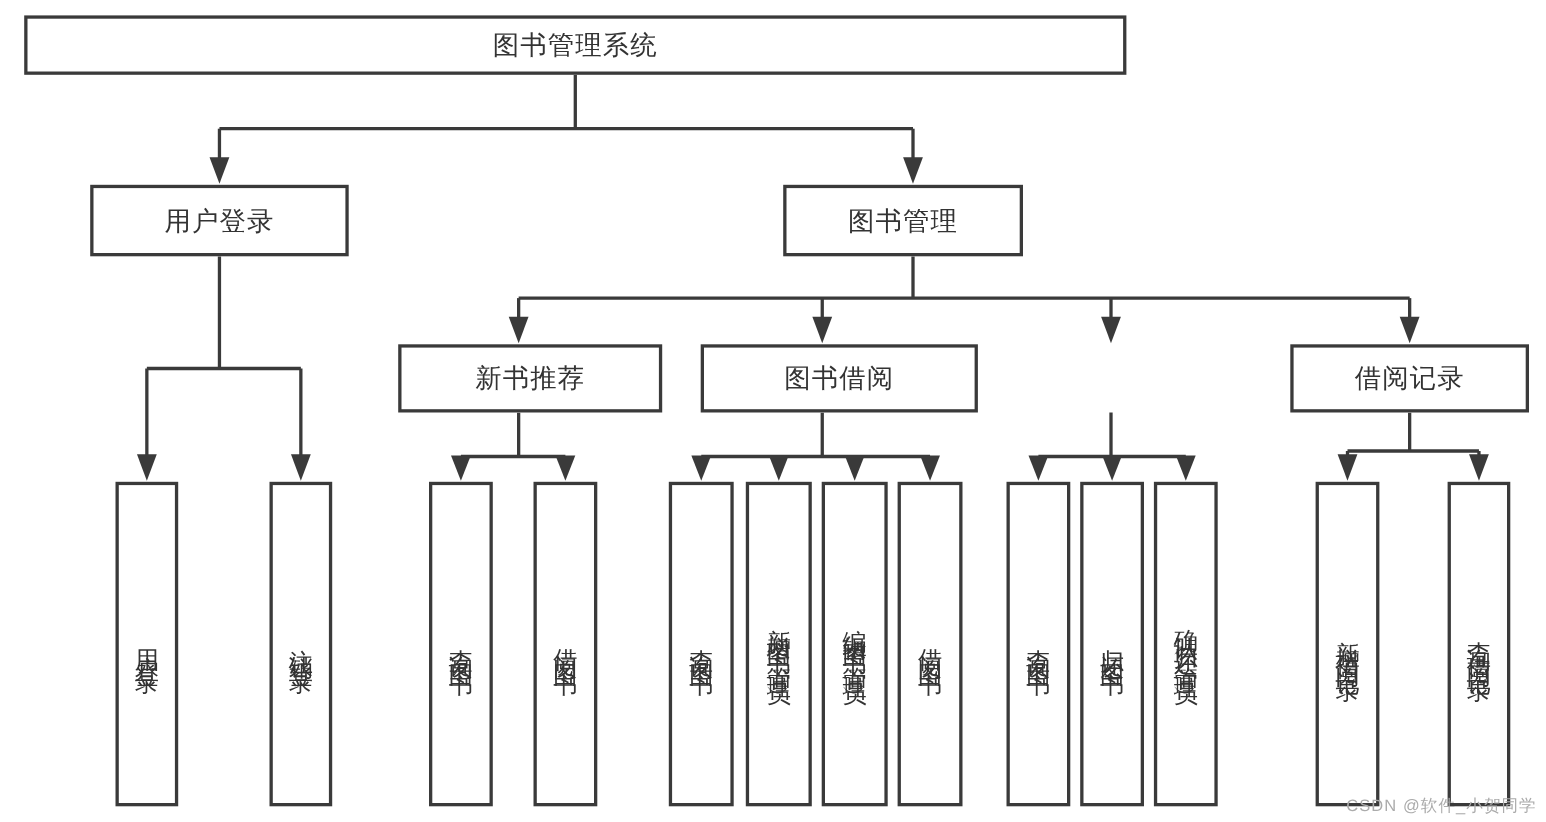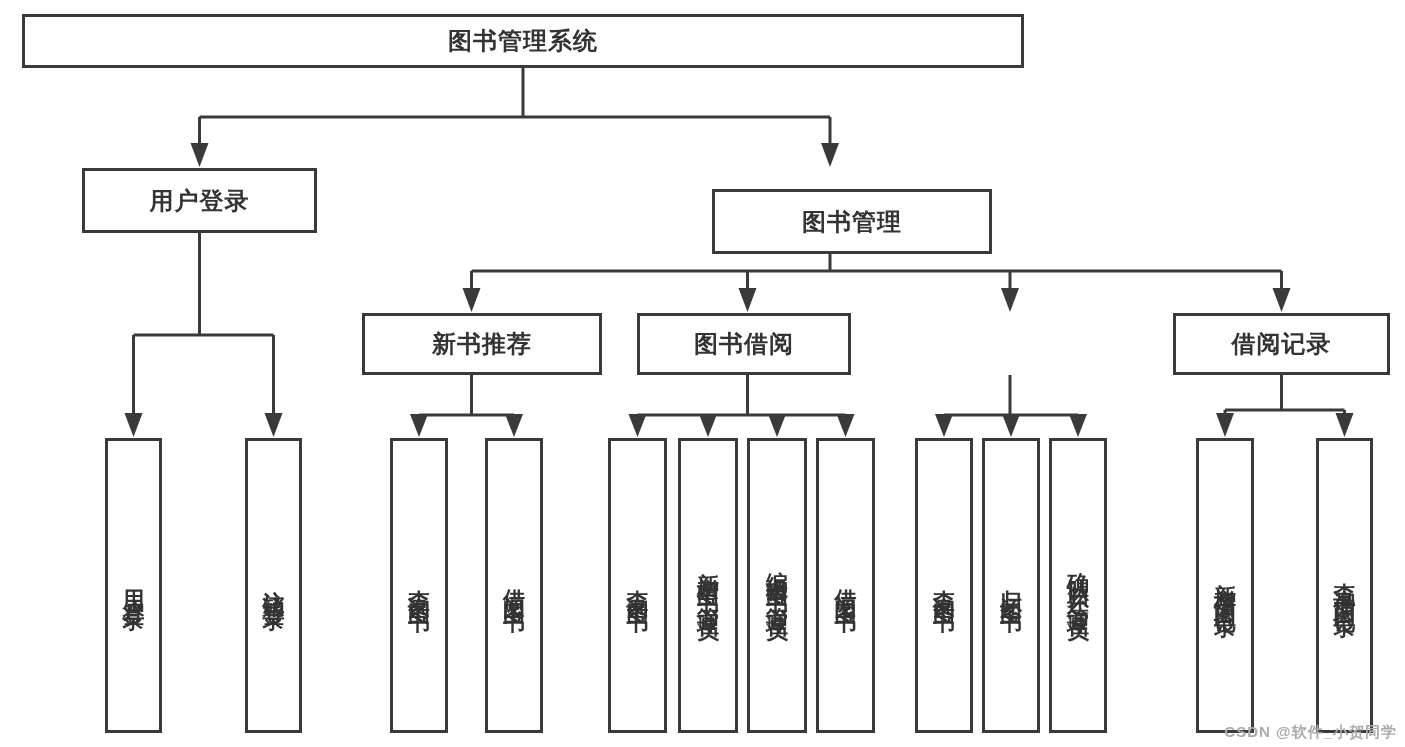--- a/index.html
+++ b/index.html
@@ -4,21 +4,20 @@
 <style>
   html, body { margin: 0; padding: 0; background: #ffffff; }
   #canvas {
     position: relative;
     width: 1405px;
     height: 747px;
     background: #ffffff;
     font-family: "Liberation Sans", "DejaVu Sans", sans-serif;
     color: #333333;
     overflow: hidden;
-    font-weight: bold;
   }
   #connectors {
     position: absolute;
     left: 0; top: 0;
     width: 1405px; height: 747px;
   }
   .box {
     position: absolute;
     box-sizing: border-box;
     border: 3px solid #3a3a3a;
@@ -138,28 +137,28 @@
     </g>
   </svg>
 
   <div class="box root-box">
     <span class="hlabel">图书管理系统</span>
   </div>
 
   <div class="box lvl2-box" style="left:82px; width:235px;">
     <span class="hlabel">用户登录</span>
   </div>
-  <div class="box lvl2-box" style="left:712px; width:280px;margin-top:21px;">
+  <div class="box lvl2-box" style="left:712px; width:218px;">
     <span class="hlabel">图书管理</span>
   </div>
 
   <div class="box lvl3-box" style="left:362px; width:240px;">
     <span class="hlabel">新书推荐</span>
   </div>
-  <div class="box lvl3-box" style="left:637px; width:214px;">
+  <div class="box lvl3-box" style="left:637px; width:252px;">
     <span class="hlabel">图书借阅</span>
   </div>
   <div class="box lvl3-box" style="left:1173px; width:217px;">
     <span class="hlabel">借阅记录</span>
   </div>
 
   <div class="box leaf-box" style="left:105px; width:57px;">
     <span class="vtext">用户登录</span>
   </div>
   <div class="box leaf-box" style="left:245px; width:57px;">

